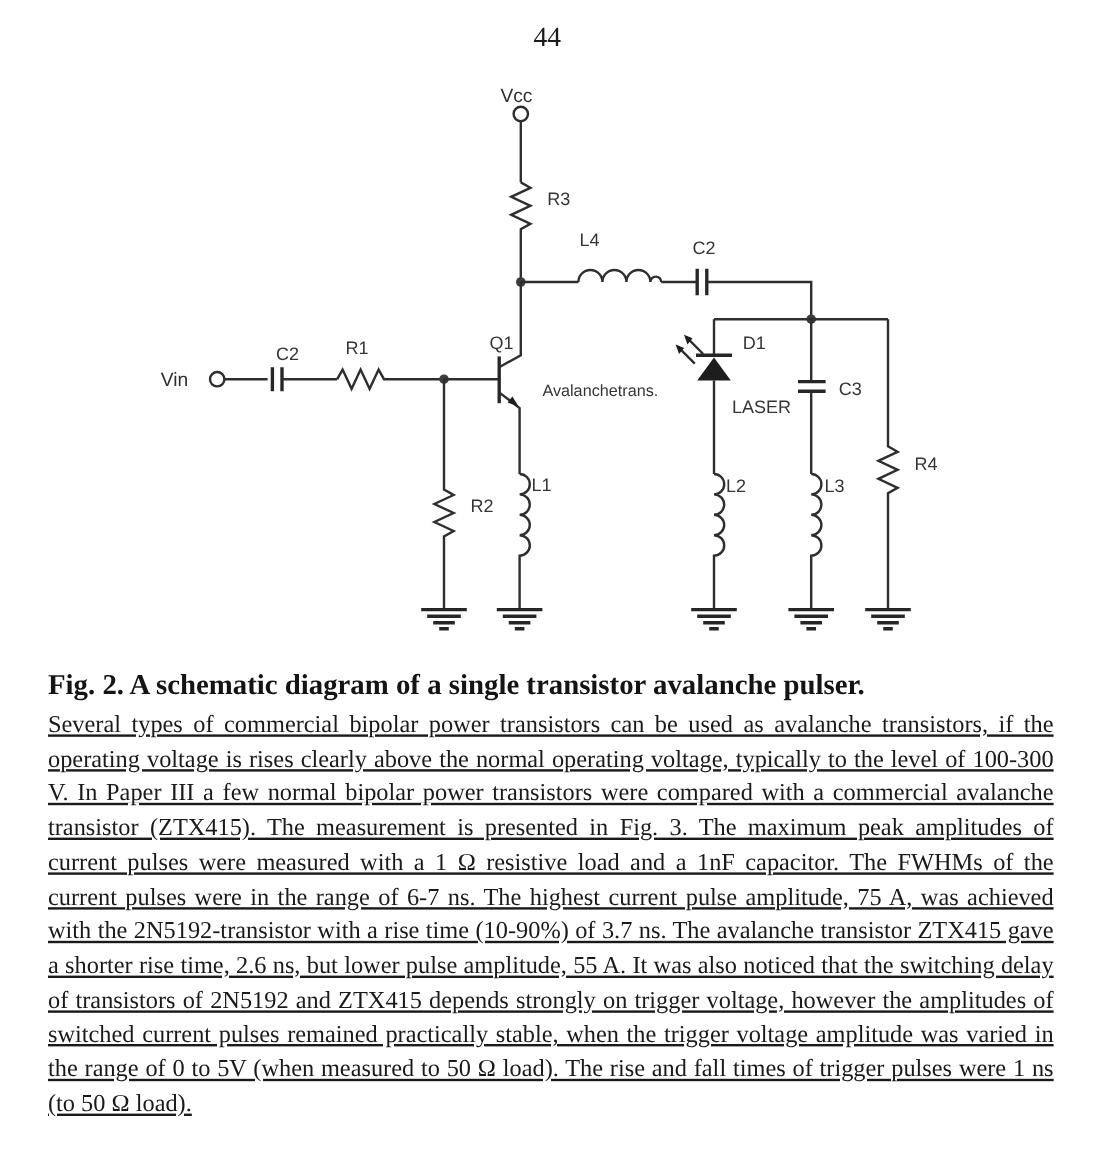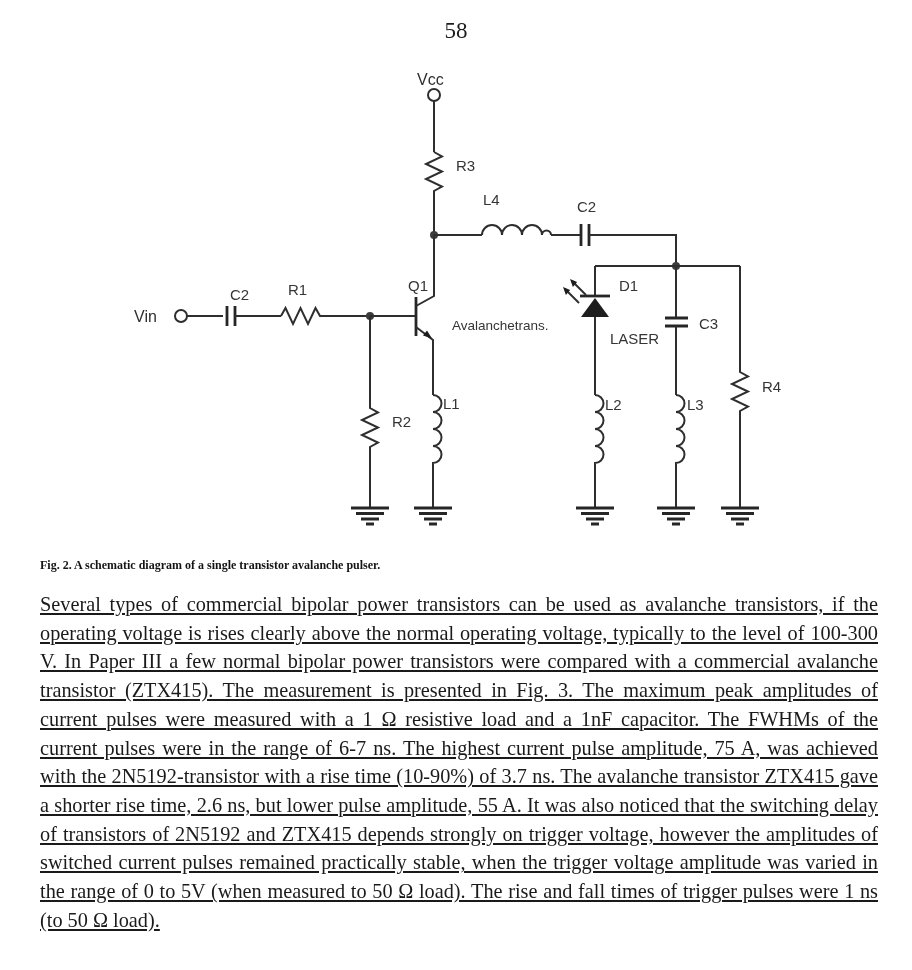--- a/index.html
+++ b/index.html
@@ -28,39 +28,39 @@
   #schematic text.small{ font-size:13.5px; }
   #schematic text.io{ font-size:16px; fill:#2f2f2f; }
   .wire{ stroke:#2e2e2e; stroke-width:2; fill:none; }
   .thick{ stroke:#262626; stroke-width:2.8; fill:none; }
   .filled{ fill:#1d1d1d; stroke:none; }
   .dot{ fill:#3d3d3d; stroke:none; }
   .terminal{ fill:#ffffff; stroke:#2e2e2e; stroke-width:2; }
   #caption{
     position:absolute;left:40px;top:558px;width:838px;
     font-weight:bold;
-    font-size:12px;
+    font-size:24px;
     color:#141414;
   }
   #body-text{
     position:absolute;left:40px;top:590px;width:838px;
     font-size:20.3px;
     line-height:28.7px;
     text-align:justify;
     text-justify:inter-word;
     color:#1a1a1a;
     text-decoration:underline;
   }
 </style>
 </head>
 <body>
 
 <div id="page">
 
-  <div id="page-number">58</div>
+  <div id="page-number">44</div>
 
   <svg id="schematic" width="912" height="545" viewBox="0 0 912 545">
 
     <g>
       <text class="io" x="417" y="85">Vcc</text>
       <circle class="terminal" cx="434" cy="95" r="6"></circle>
       <path class="wire" d="M434,101 V152"></path>
     </g>
 
     <g>

